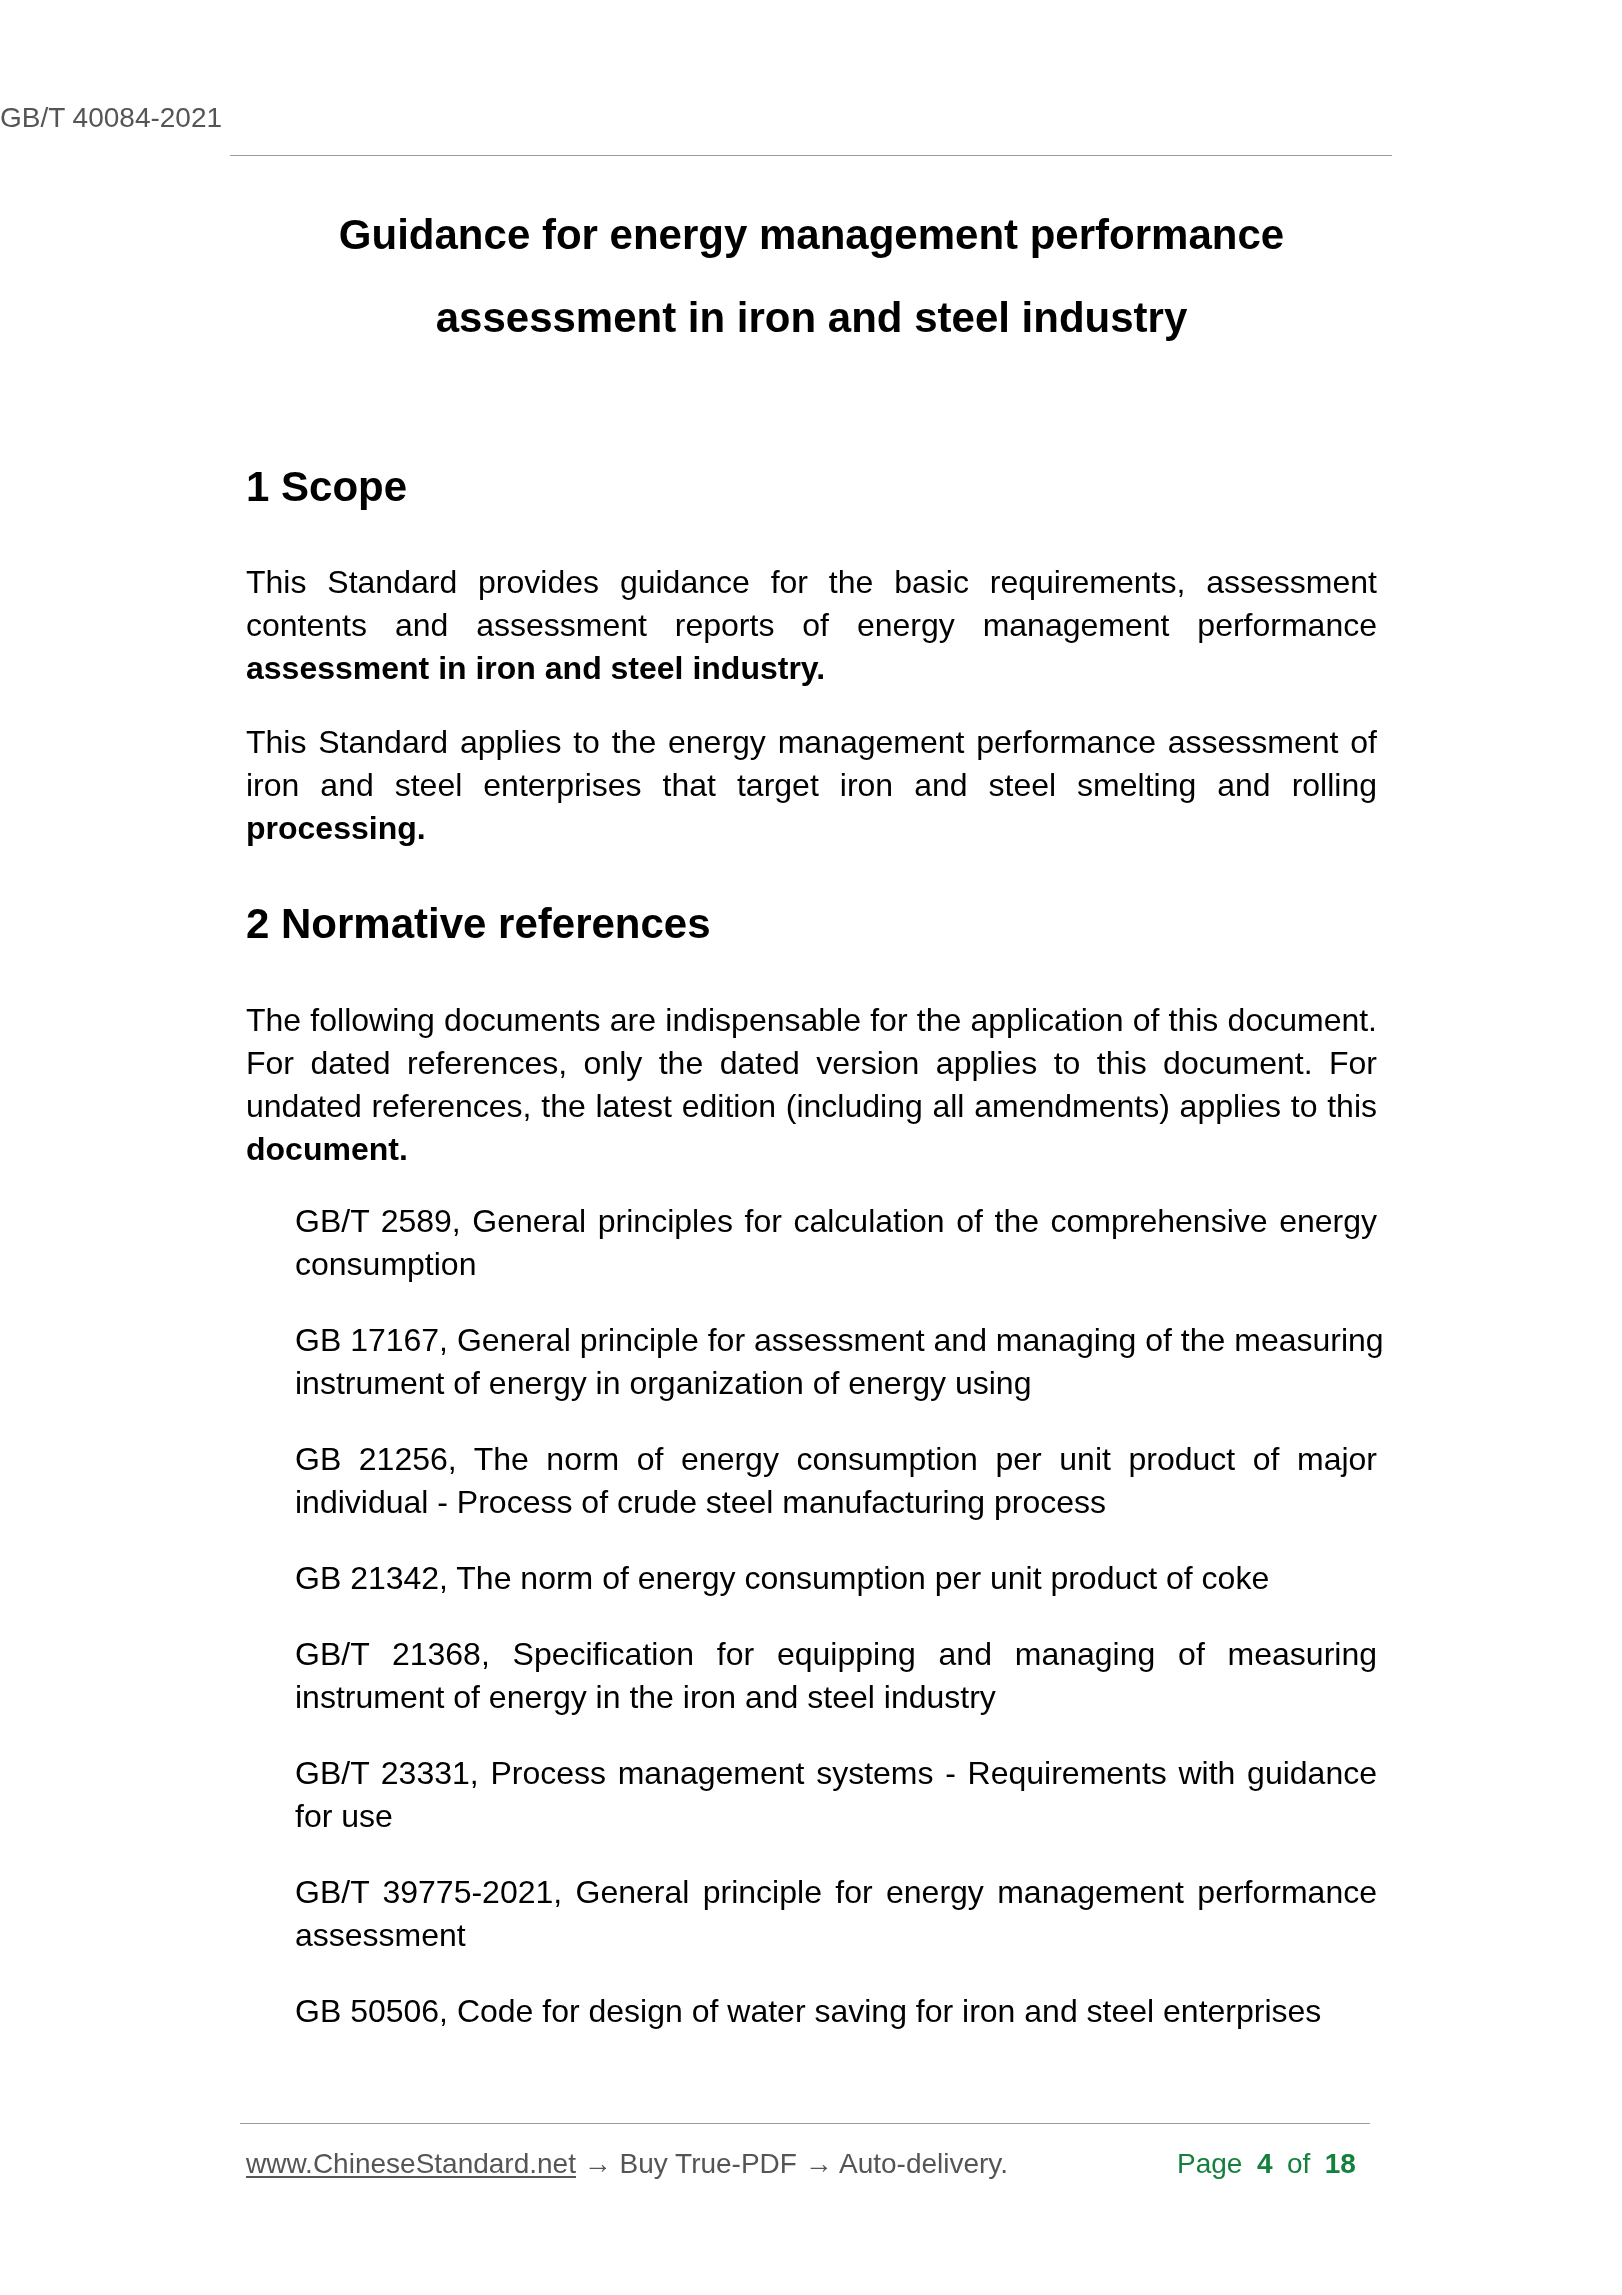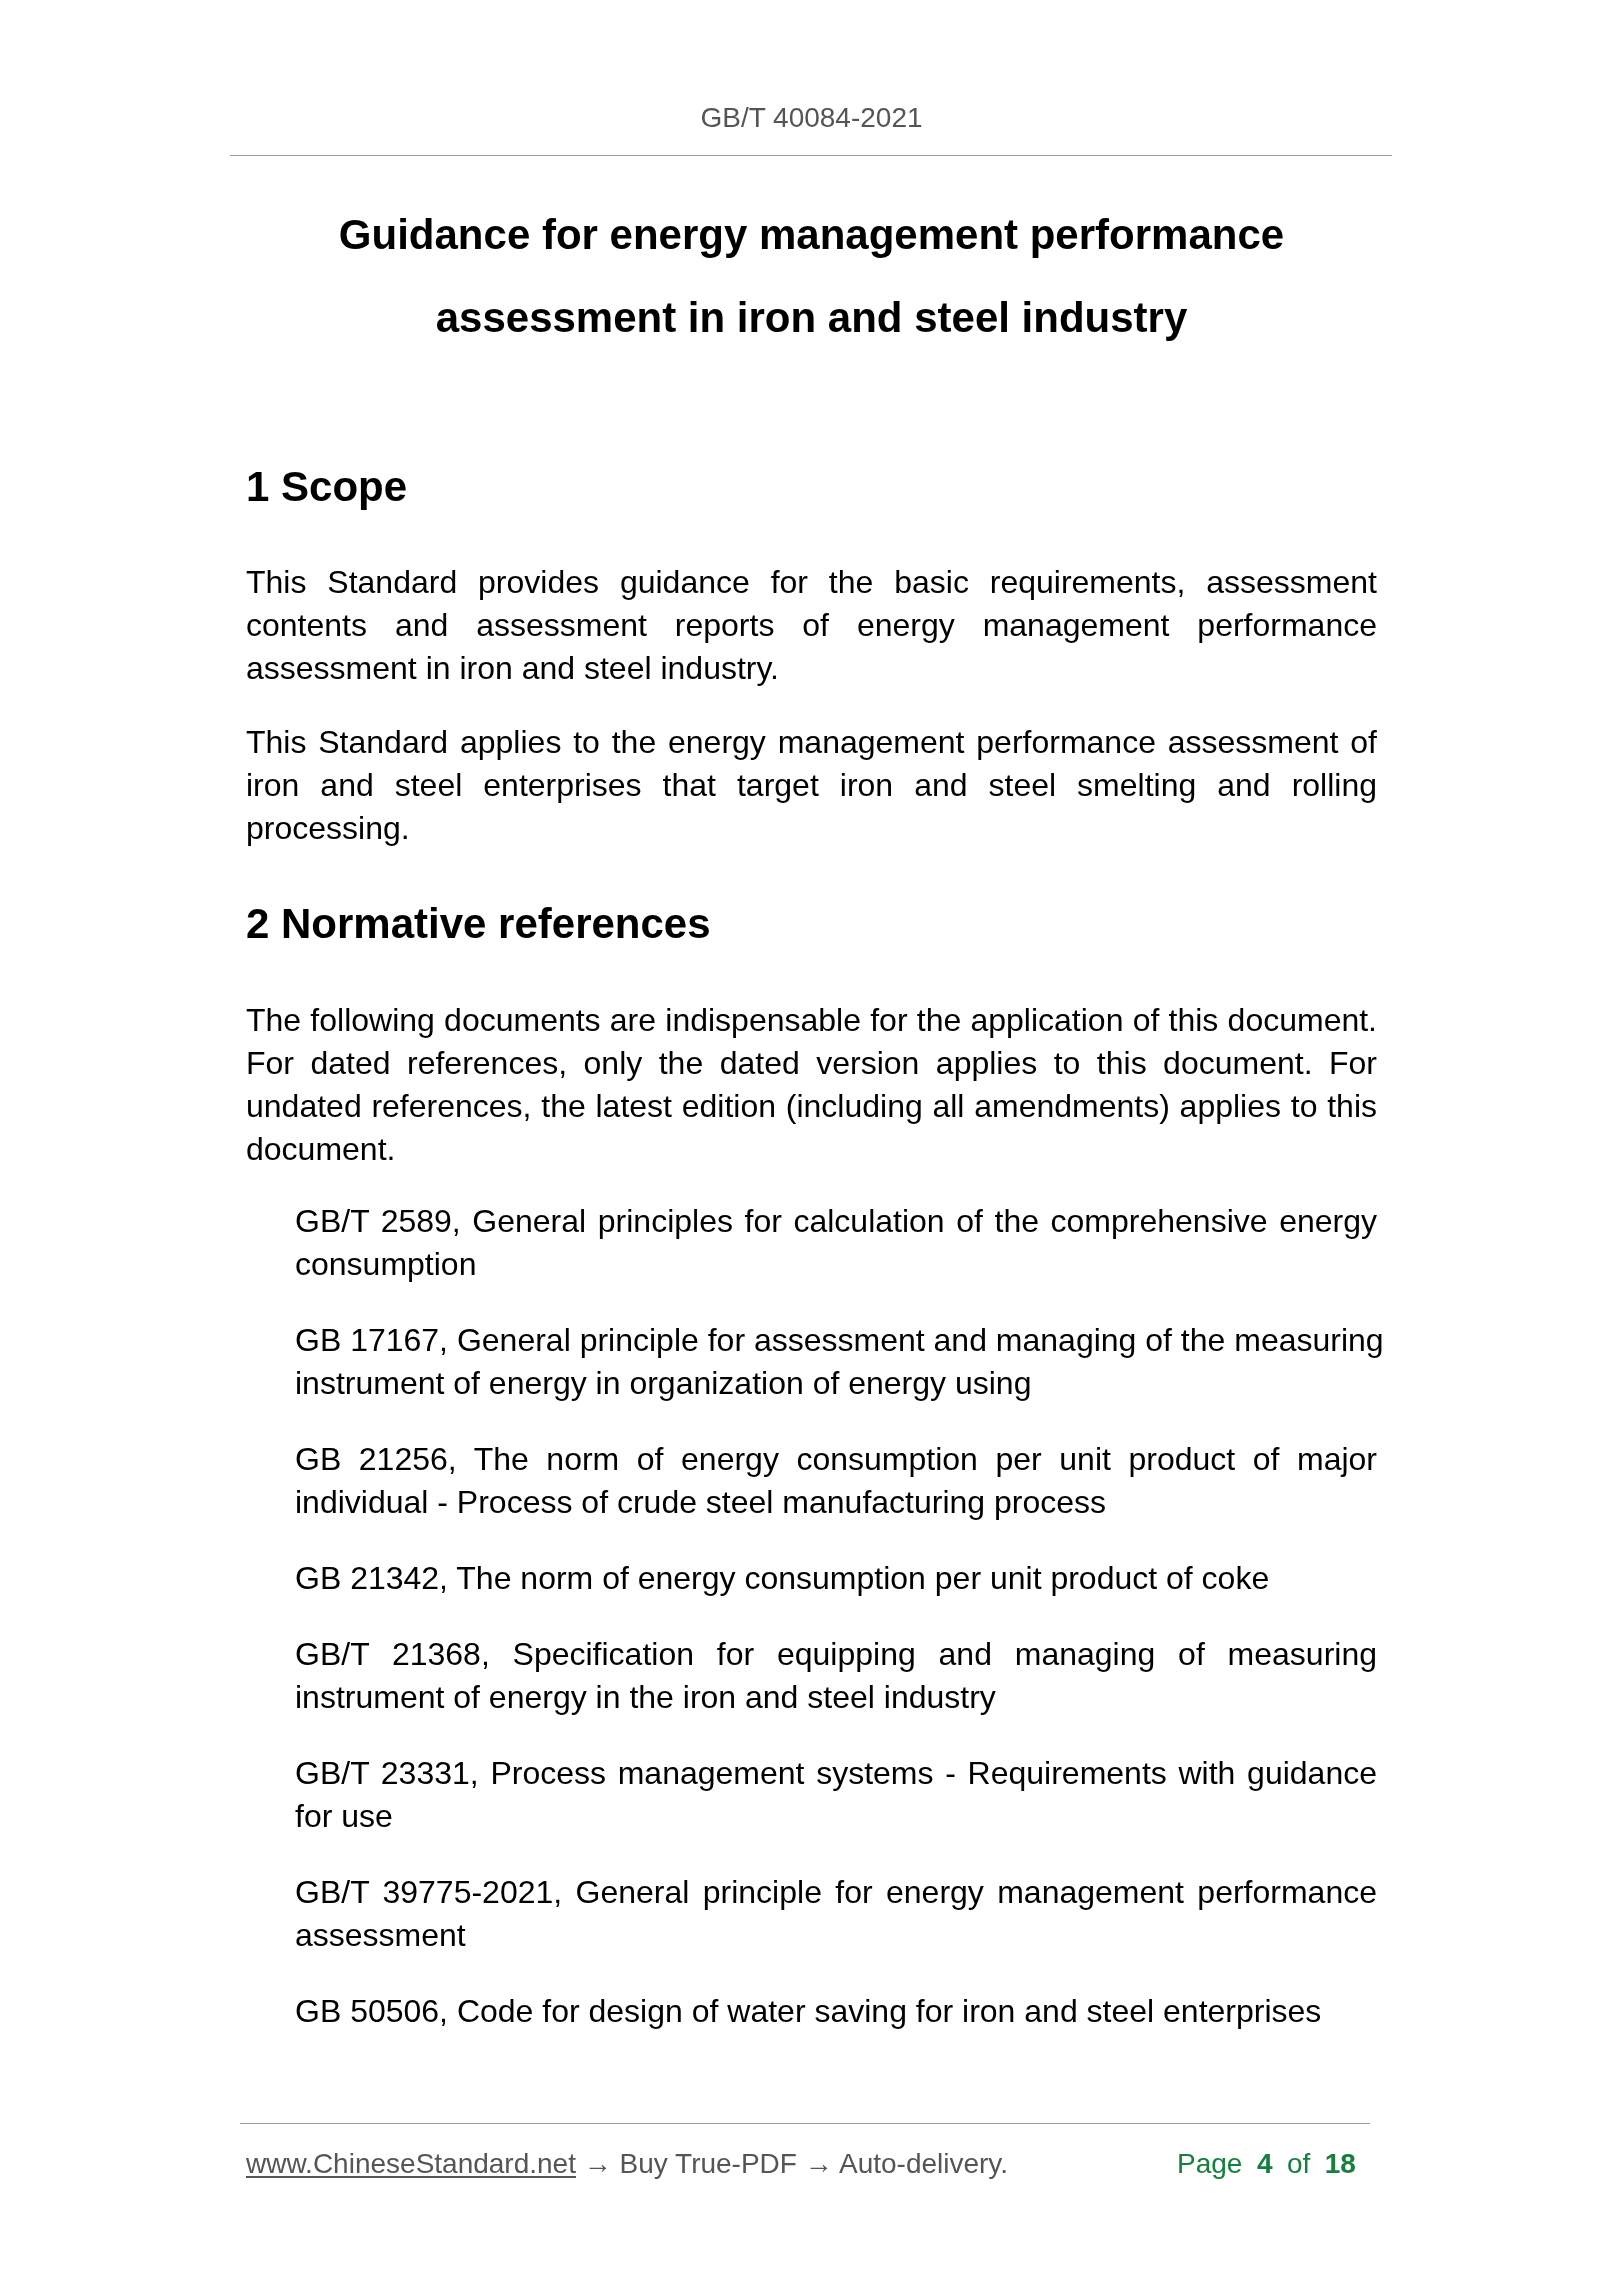--- a/index.html
+++ b/index.html
@@ -16,21 +16,20 @@
       color: #000;
     }
     .abs { position: absolute; }
 
     .page-header-text {
       left: 0; width: 1623px;
       top: 101px;
       font-size: 28px;
       line-height: 33px;
       color: #555555;
-      text-align: center;
       white-space: nowrap;
     }
     .header-rule {
       left: 230px; width: 1162px;
       top: 155px; height: 0;
       border-top: 1.7px solid #9a9a9a;
     }
 
     .doc-title {
       left: 0; width: 1623px;
@@ -58,20 +57,21 @@
     }
     .para .ln {
       display: block;
       text-align: justify;
       text-align-last: justify;
       white-space: nowrap;
       height: 43px;
     }
     .para .ln.last {
       text-align-last: left;
+      font-weight: bold;
     }
 
     .refs {
       left: 285px; width: 1092px;
       top: 1200px;
       font-size: 32px;
       line-height: 43px;
     }
     .ref-item {
       margin: 0 0 33px 10px;

